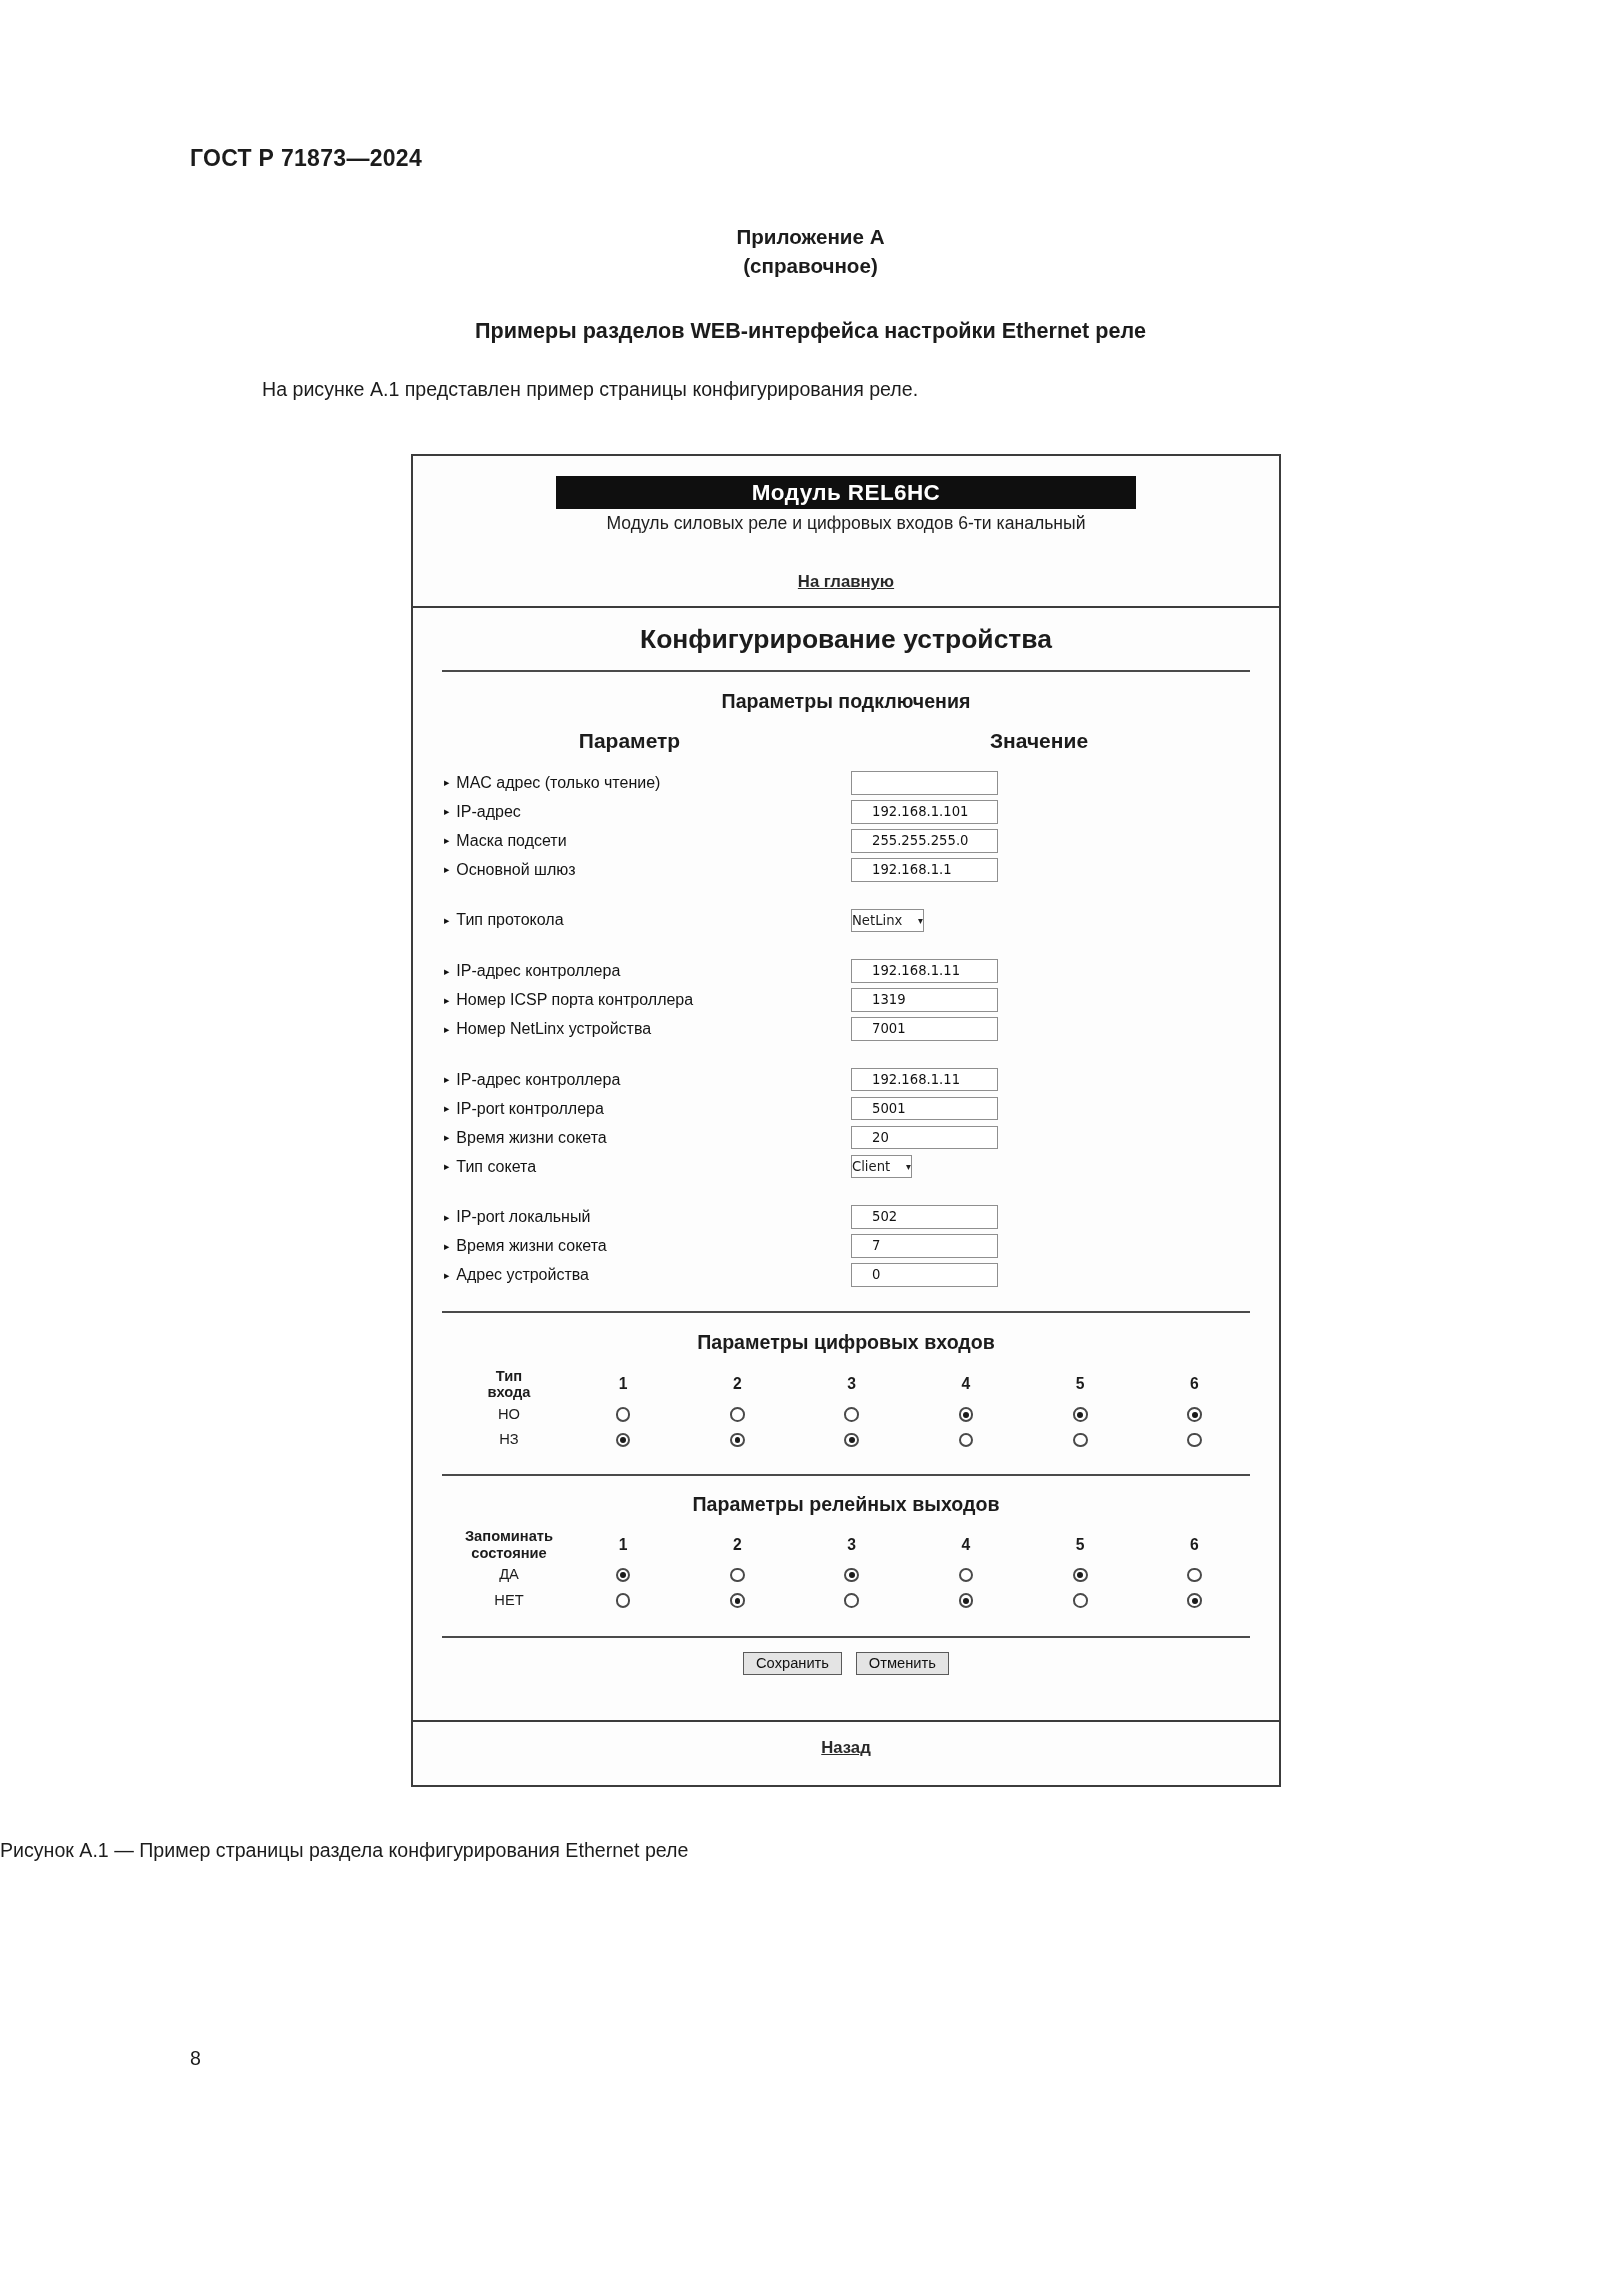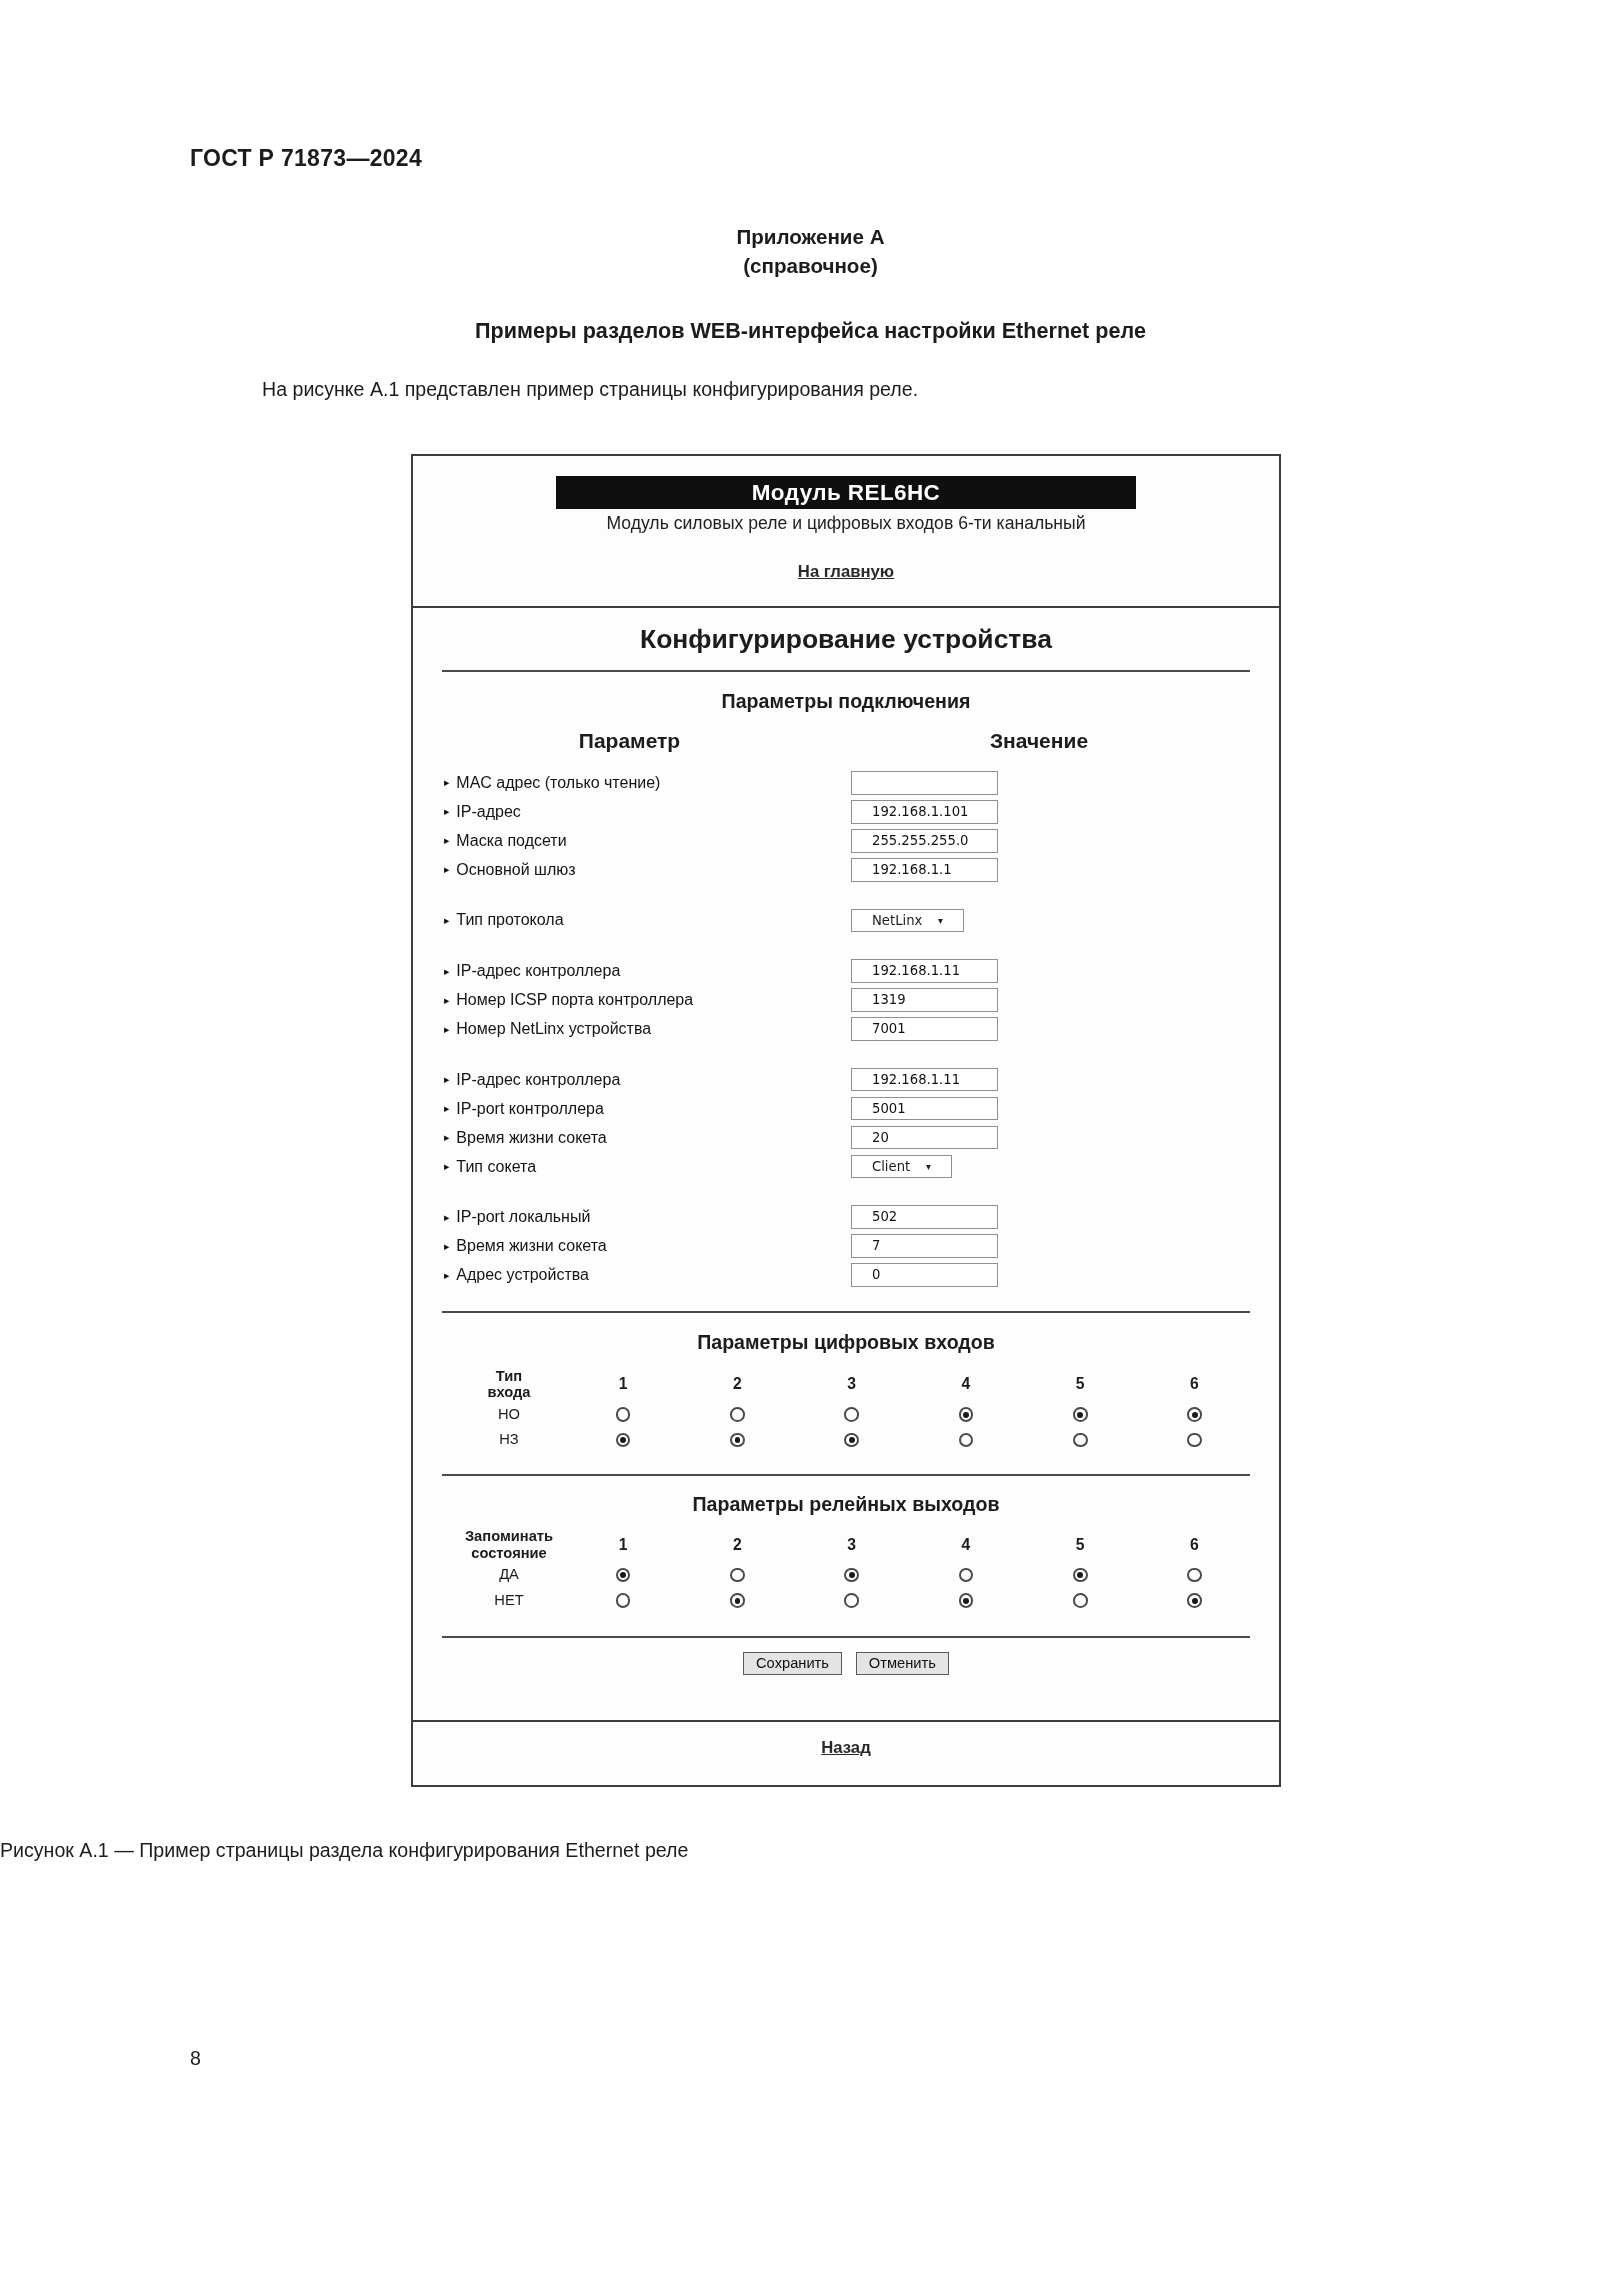--- a/index.html
+++ b/index.html
@@ -11,37 +11,37 @@
   .appendix { position:absolute; left:0; top:222px; width:100%; text-align:center; font-size:20.6px; font-weight:bold; line-height:29px; }
   .doc-title { position:absolute; left:0; top:318px; width:100%; text-align:center; font-size:21.6px; font-weight:bold; }
   .intro { position:absolute; left:262px; top:378px; font-size:19.6px; }
   .caption { position:absolute; left:0; top:1839px; width:100%; font-size:19.6px; }
   .page-number { position:absolute; left:190px; top:2047px; font-size:19.6px; }
 
   .frame { position:absolute; left:411px; top:454px; width:870px; height:1333px; border:2px solid #3c3c3c; background:#fdfdfd; overflow:hidden; }
   .frame-header { height:152px; border-bottom:2px solid #3c3c3c; padding-top:19.6px; text-align:center; }
   .module-bar { width:580px; height:33px; margin:0 auto; background:#0f0f0f; color:#ffffff; font-size:22.5px; font-weight:bold; line-height:33px; text-align:center; letter-spacing:0.4px; }
   .module-sub { margin-top:4.9px; font-size:17.6px; color:#1f1f1f; }
-  .ui-link { display:inline-block; margin-top:28px; font-size:16.7px; font-weight:bold; color:#2a2a2a; text-decoration:underline; cursor:pointer; }
+  .ui-link { display:inline-block; margin-top:38px; font-size:16.7px; font-weight:bold; color:#2a2a2a; text-decoration:underline; cursor:pointer; }
 
   .config-title { margin-top:15.7px; text-align:center; font-size:26.5px; font-weight:bold; }
   .rule { border-top:2px solid #4a4a4a; margin:15.7px 29px 0; height:0; }
   .sec-title { margin-top:17.6px; text-align:center; font-size:19.6px; font-weight:bold; }
 
   .cols-header { display:flex; margin-top:15.7px; padding-left:13px; font-size:21px; font-weight:bold; }
   .cols-header .c1 { width:407px; text-align:center; }
   .cols-header .c2 { width:412px; text-align:center; }
 
   .params { margin-top:15.7px; }
   .prow { display:flex; align-items:center; height:29px; padding-left:31px; }
   .prow.gap { margin-top:21.6px; }
   .plabel { width:407px; font-size:16px; display:flex; align-items:center; color:#141414; }
   .marker { font-size:10.8px; margin-right:6.9px; color:#111; }
   .pfield { width:147px; height:23.5px; border:1px solid #8f8f8f; background:#ffffff; font-family:"DejaVu Sans", sans-serif; font-size:13.2px; line-height:21.6px; padding:0 20px; color:#111; overflow:hidden; white-space:nowrap; }
-  .pselect { display:inline-flex; align-items:center; height:23.5px; border:1px solid #8f8f8f; background:#fff; font-family:"DejaVu Sans", sans-serif; font-size:13.2px; padding:0 20px; gap:15.7px; cursor:pointer; }
+  .pselect { display:inline-flex; align-items:center; height:23.5px; border:1px solid #8f8f8f; background:#fff; font-family:"DejaVu Sans", sans-serif; font-size:13.2px; padding:0 0; gap:15.7px; cursor:pointer; }
   .caret { font-size:9.8px; color:#222; }
 
   .rtable { margin:13.7px 27.4px 0 39px; }
   .rtr { display:flex; align-items:center; }
   .rtr.data { height:25.5px; }
   .rlabel { flex:0 0 114px; text-align:center; font-size:14.7px; }
   .rlabel.hdr { font-weight:bold; line-height:16.7px; }
   .rcell { flex:1; text-align:center; font-size:15.7px; }
   .rhead .rcell { font-weight:bold; }
 

